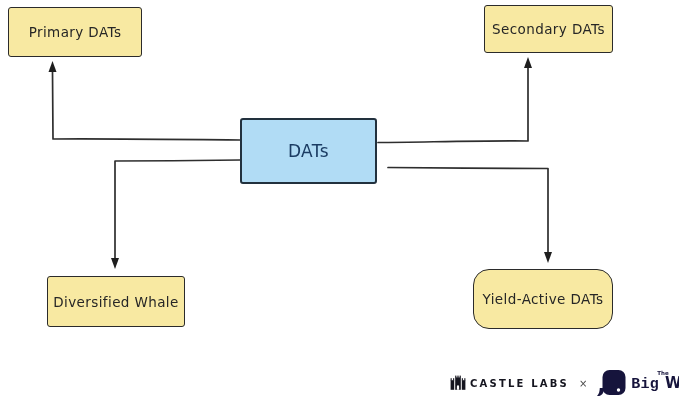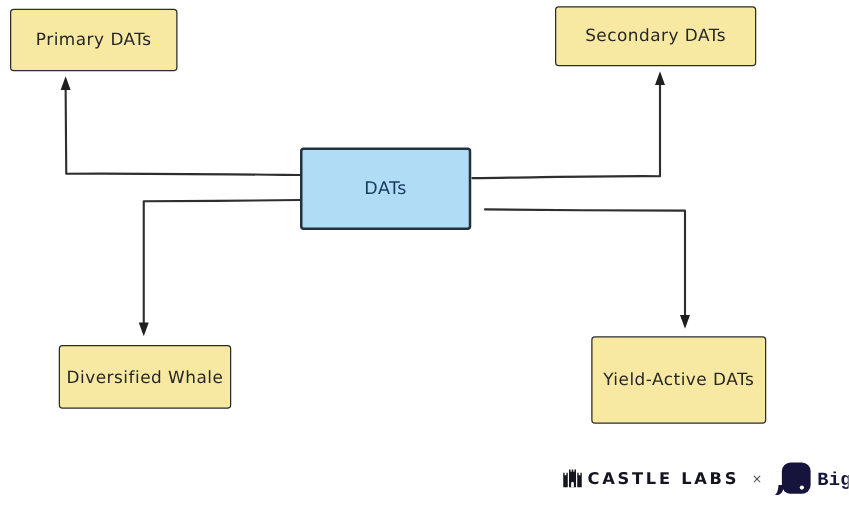--- a/index.html
+++ b/index.html
@@ -23,38 +23,38 @@
   }
   .node-yellow{
     background:#f8e9a2;
     border:1.8px solid #2b2b2b;
     text-align:right;
   }
   .node-blue{
     background:#b1dcf5;
     border:2px solid #22313e;
     color:#1b3c63;
-    font-size:14px;
+    font-size:17px;
   }
   #node-top-left{left:8px;top:7px;width:134px;height:50px;}
-  #node-top-right{left:444px;top:5px;width:161px;height:48px;}
+  #node-top-right{left:484px;top:5px;width:129px;height:48px;}
   #node-center{left:240px;top:118px;width:137px;height:66px;}
   #node-bottom-left{left:47px;top:276px;width:138px;height:51px;}
-  #node-bottom-right{left:473px;top:269px;width:140px;height:70px;}
+  #node-bottom-right{left:473px;top:269px;width:140px;height:60px;border-radius:16px;}
 
   .footer{
     position:absolute;
     left:450px;top:363px;
     height:40px;
     display:flex;align-items:center;
   }
   .castle-wrap{display:flex;align-items:center;}
   .castle-labs-text{
     font-weight:bold;
-    font-size:13px;
+    font-size:10px;
     letter-spacing:2.2px;
     color:#15151f;
     margin-left:4px;
     white-space:nowrap;
   }
   .x-sep{
     font-size:10px;
     color:#4a4a4a;
     margin:0 9px 0 10px;
   }

